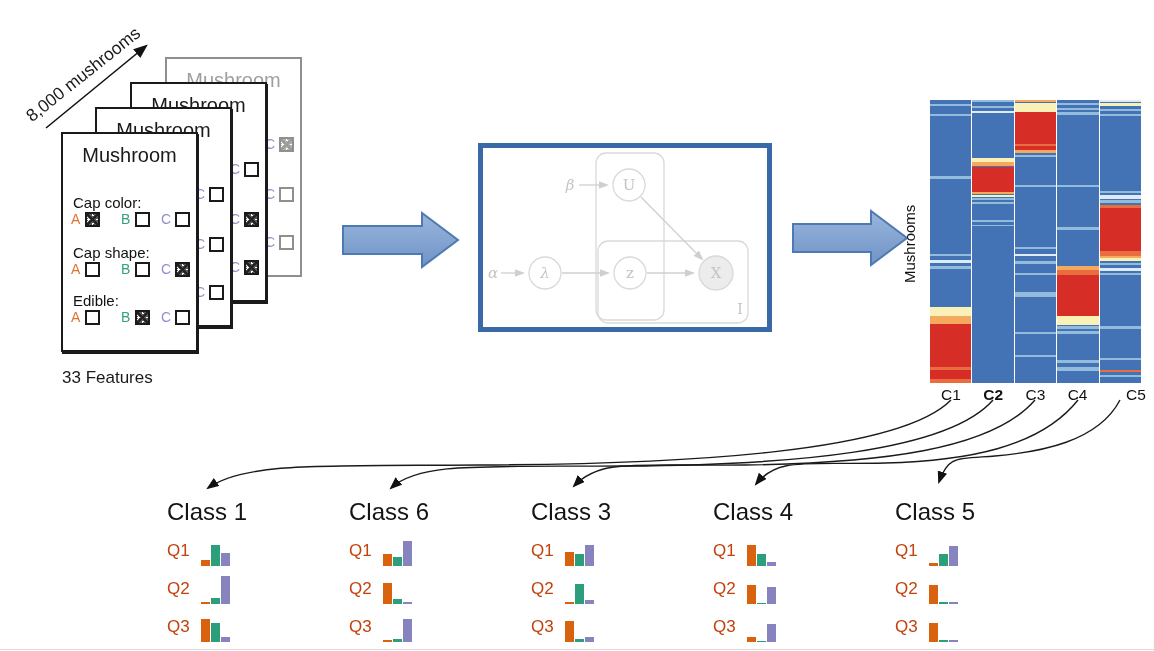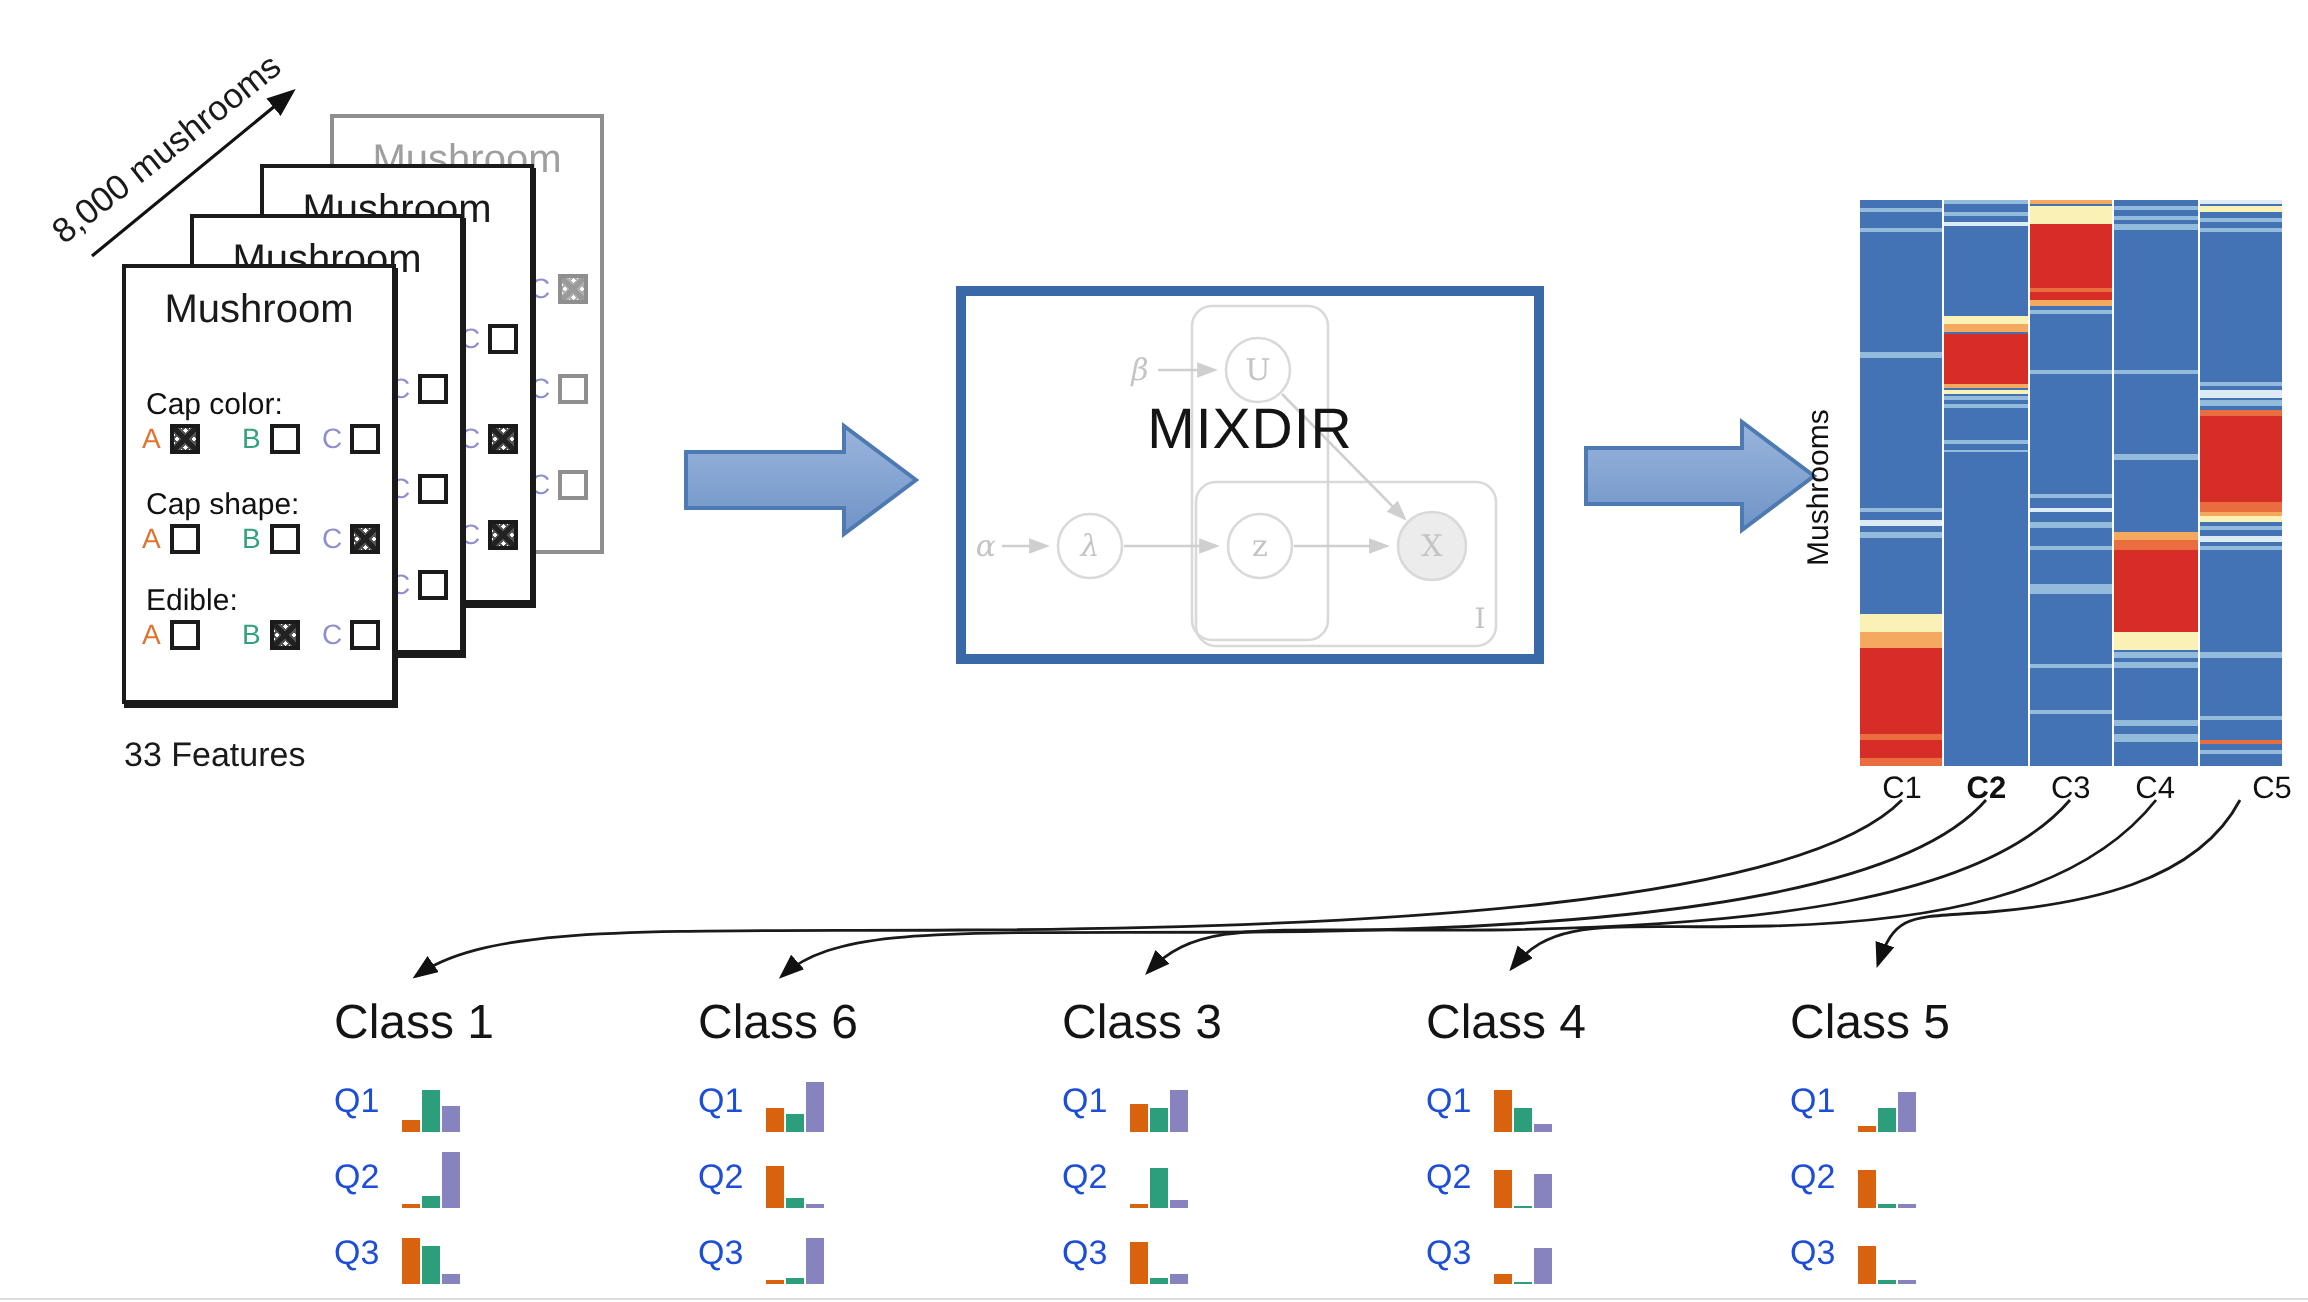--- a/index.html
+++ b/index.html
@@ -37,21 +37,21 @@
   #heatmap{left:930px;top:100px;width:211px;height:283px;display:flex;gap:1px;background:#fff;}
   .hm-col{flex:1;position:relative;overflow:hidden;}
   .hm-seg{position:absolute;left:0;width:100%;}
   #hm-ylabel{left:901px;top:186px;width:18px;height:115px;font-size:15px;
              writing-mode:vertical-rl;transform:rotate(180deg);text-align:center;color:#111;}
   .hm-xlabel{position:absolute;top:386px;width:36px;text-align:center;font-size:15.5px;color:#111;}
   
   .class-block{position:absolute;top:498px;width:150px;}
   .class-name{font-size:24px;color:#141414;margin:0 0 10px 0;font-weight:normal;}
   .q-row{display:flex;align-items:flex-end;height:30px;margin-top:8px;}
-  .q-row-label{font-size:17px;width:34px;color:#1d4ed8;align-self:center;}
+  .q-row-label{font-size:17px;width:34px;color:#c2410c;align-self:center;}
   .mini-bars{display:flex;align-items:flex-end;height:30px;}
   .mini-bar{width:9px;margin-right:1px;}
   svg{display:block;}
   #overlay{position:absolute;left:0;top:0;pointer-events:none;}
   #bottom-rule{left:0;top:649px;width:1154px;height:1px;background:#dcdcdc;}
 </style>
 </head>
 <body>
 
 <div id="canvas">
@@ -164,21 +164,20 @@
         <text x="87" y="42" font-style="italic">β</text>
         <text x="146" y="42">U</text>
         <text x="10" y="130" font-style="italic">α</text>
         <text x="62" y="130" font-style="italic">λ</text>
         <text x="147" y="130">z</text>
         <text x="233" y="130">X</text>
         <text x="257" y="166" font-size="14">I</text>
       </g>
     </svg>
     <div id="mixdir-title">
-      <div>MIXDIR</div>
     </div>
   </div>
 
   <div id="hm-ylabel" class="abs">Mushrooms</div>
   <div id="heatmap" class="abs">
       <div class="hm-col" style="background: rgb(67, 115, 180);">
         <div class="hm-seg" style="top: 1.3%; height: 0.8%; background: rgb(146, 187, 220);"></div>
         <div class="hm-seg" style="top: 4.8%; height: 0.8%; background: rgb(146, 187, 220);"></div>
         <div class="hm-seg" style="top: 27%; height: 0.8%; background: rgb(146, 187, 220);"></div>
         <div class="hm-seg" style="top: 54.5%; height: 0.8%; background: rgb(146, 187, 220);"></div>

